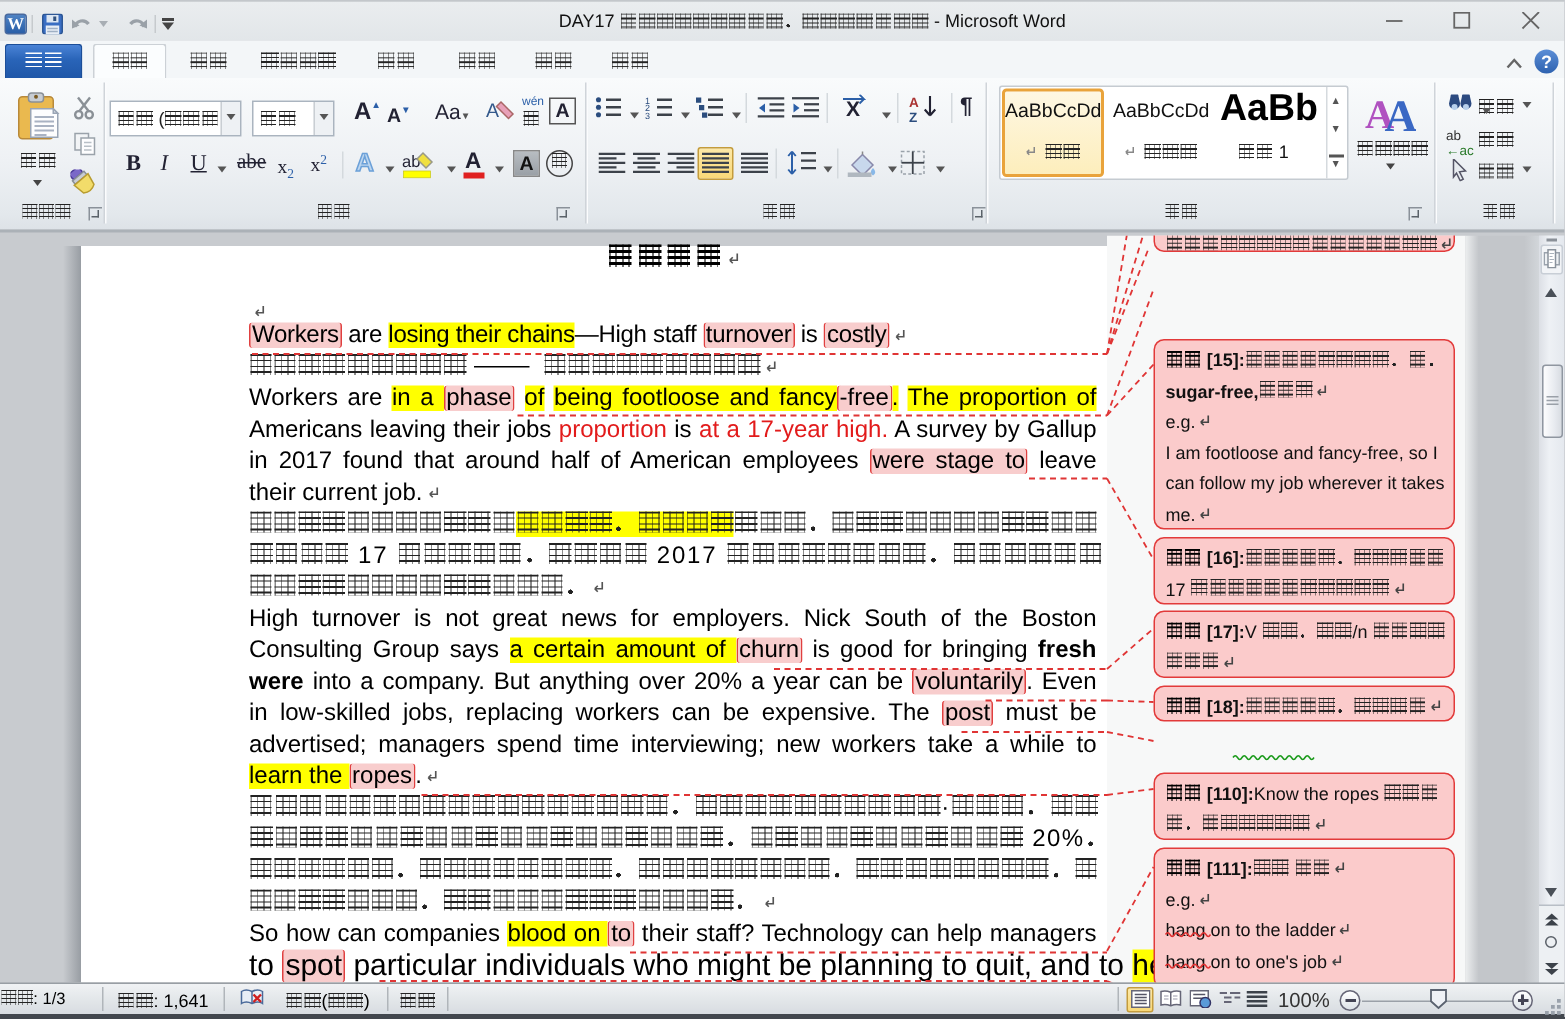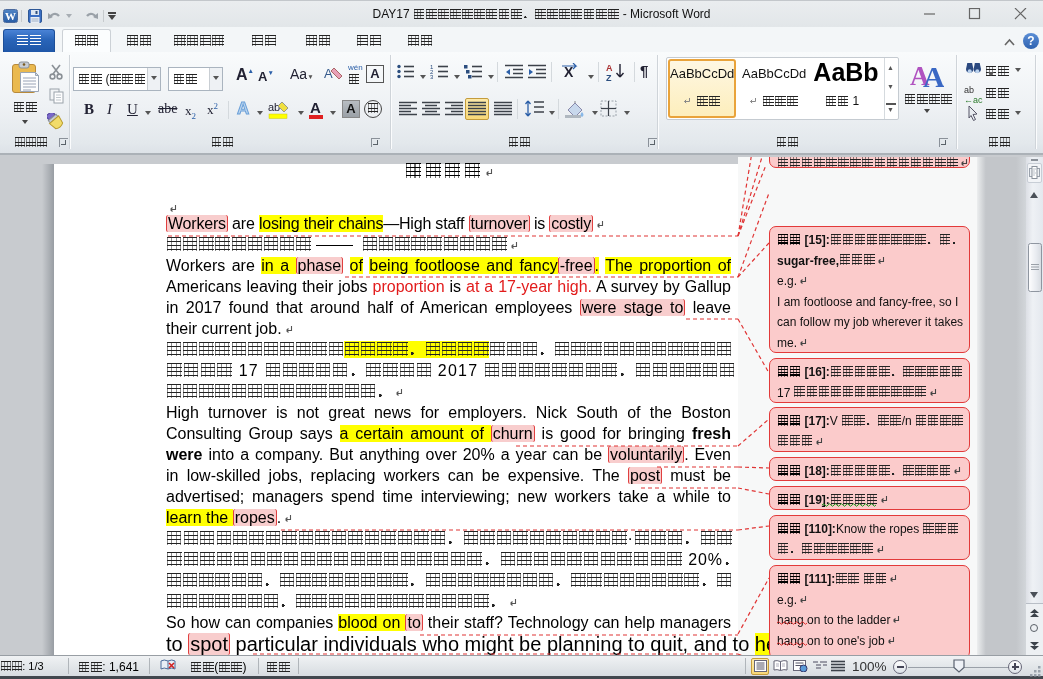--- a/index.html
+++ b/index.html
@@ -387,23 +387,20 @@
       </svg></div>
     <div class="cbox" style="top:201px;height:45px"><b><i class="g"></i><i class="g"></i> [16]:</b><i class="g"></i><i class="g"></i><i class="g"></i><i class="g"></i><i class="g"></i><i class="p"></i><i class="g"></i><i class="g"></i><i class="g"></i><i class="g"></i><i class="g"></i><br>17 <i class="g"></i><i class="g"></i><i class="g"></i><i class="g"></i><i class="g"></i><i class="g"></i><i class="g"></i><i class="g"></i><i class="g"></i><i class="g"></i><i class="g"></i><svg width="9" height="9" style="margin-left:1px" viewBox="0 0 9 9">
         <path d="M7.5,1 V5.5 H2.5 M2.5,5.5 L4.5,3.5 M2.5,5.5 L4.5,7.5" fill="none" stroke="#444" stroke-width="1.1"></path>
       </svg></div>
     <div class="cbox" style="top:250px;height:45px"><b><i class="g"></i><i class="g"></i> [17]:</b>V <i class="g"></i><i class="g"></i><i class="p"></i><i class="g"></i><i class="g"></i>/n <i class="g"></i><i class="g"></i><i class="g"></i><i class="g"></i><br><i class="g"></i><i class="g"></i><i class="g"></i><svg width="9" height="9" style="margin-left:1px" viewBox="0 0 9 9">
         <path d="M7.5,1 V5.5 H2.5 M2.5,5.5 L4.5,3.5 M2.5,5.5 L4.5,7.5" fill="none" stroke="#444" stroke-width="1.1"></path>
       </svg></div>
     <div class="cbox" style="top:300px;height:24px"><b><i class="g"></i><i class="g"></i> [18]:</b><i class="g"></i><i class="g"></i><i class="g"></i><i class="g"></i><i class="g"></i><i class="p"></i><i class="g"></i><i class="g"></i><i class="g"></i><i class="g"></i><svg width="9" height="9" style="margin-left:1px" viewBox="0 0 9 9">
         <path d="M7.5,1 V5.5 H2.5 M2.5,5.5 L4.5,3.5 M2.5,5.5 L4.5,7.5" fill="none" stroke="#444" stroke-width="1.1"></path>
       </svg></div>
-    <div class="cbox" style="top:329px;height:24px"><b><i class="g"></i><i class="g"></i> [19]:</b><span id="sq19"><i class="g"></i><i class="g"></i><i class="g"></i><i class="g"></i></span><svg width="9" height="9" style="margin-left:1px" viewBox="0 0 9 9">
-        <path d="M7.5,1 V5.5 H2.5 M2.5,5.5 L4.5,3.5 M2.5,5.5 L4.5,7.5" fill="none" stroke="#444" stroke-width="1.1"></path>
-      </svg></div>
     <div class="cbox" style="top:358px;height:45px"><b><i class="g"></i><i class="g"></i> [110]:</b>Know the ropes <i class="g"></i><i class="g"></i><i class="g"></i><br><i class="g"></i><i class="p"></i><i class="g"></i><i class="g"></i><i class="g"></i><i class="g"></i><i class="g"></i><i class="g"></i><svg width="9" height="9" style="margin-left:1px" viewBox="0 0 9 9">
         <path d="M7.5,1 V5.5 H2.5 M2.5,5.5 L4.5,3.5 M2.5,5.5 L4.5,7.5" fill="none" stroke="#444" stroke-width="1.1"></path>
       </svg></div>
     <div class="cbox" style="top:408px;height:94px"><b><i class="g"></i><i class="g"></i> [111]:</b><i class="g"></i><i class="g"></i> <i class="g"></i><i class="g"></i><svg width="9" height="9" style="margin-left:1px" viewBox="0 0 9 9">
         <path d="M7.5,1 V5.5 H2.5 M2.5,5.5 L4.5,3.5 M2.5,5.5 L4.5,7.5" fill="none" stroke="#444" stroke-width="1.1"></path>
       </svg><br>e.g.<svg width="9" height="9" style="margin-left:1px" viewBox="0 0 9 9">
         <path d="M7.5,1 V5.5 H2.5 M2.5,5.5 L4.5,3.5 M2.5,5.5 L4.5,7.5" fill="none" stroke="#444" stroke-width="1.1"></path>
       </svg><br><span class="hsq">hang</span> on to the ladder<svg width="9" height="9" style="margin-left:1px" viewBox="0 0 9 9">
         <path d="M7.5,1 V5.5 H2.5 M2.5,5.5 L4.5,3.5 M2.5,5.5 L4.5,7.5" fill="none" stroke="#444" stroke-width="1.1"></path>
       </svg><br><span class="hsq">hang</span> on to one's job<svg width="9" height="9" style="margin-left:1px" viewBox="0 0 9 9">

